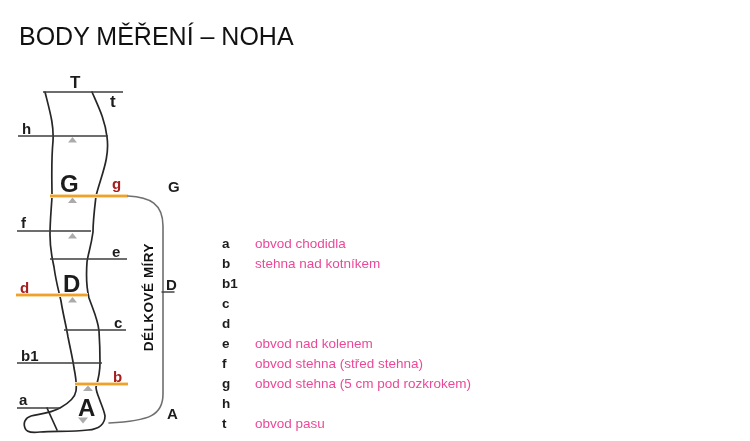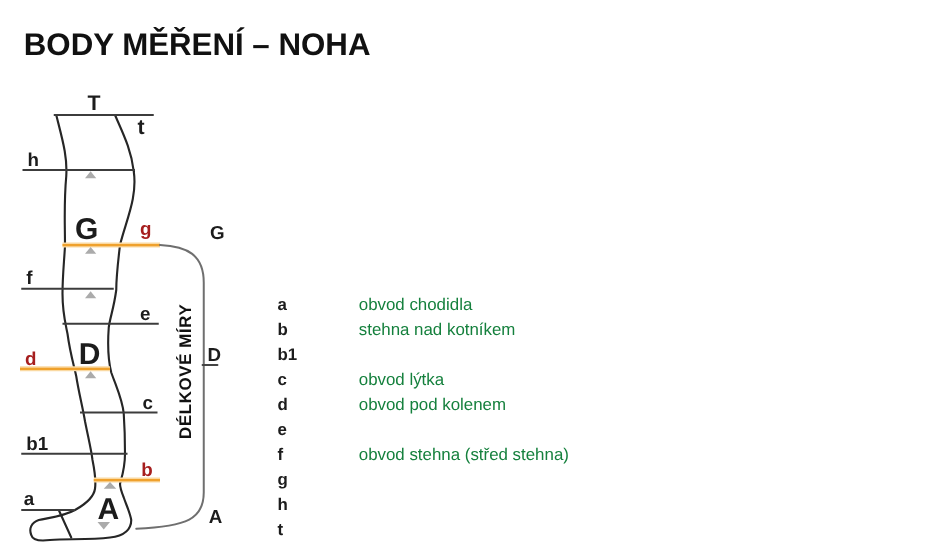--- a/index.html
+++ b/index.html
@@ -7,21 +7,21 @@
     width:750px;height:441px;
     background:#ffffff;
     font-family:"Liberation Sans", sans-serif;
     position:relative;
     overflow:hidden;
     color:#1a1a1a;
   }
   .stage{position:absolute;inset:0;width:750px;height:441px;}
   .title{
     position:absolute;left:19px;top:22px;
-    font-size:25px;font-weight:bold;color:#111;
+    font-size:25px;font-weight:normal;color:#111;
     letter-spacing:0px;white-space:nowrap;
   }
   svg.diagram{position:absolute;left:0;top:0;}
   .lbl{
     position:absolute;font-weight:bold;color:#1c1c1c;
     font-size:15px;line-height:1;white-space:nowrap;
   }
   .lbl.big{font-size:24px;}
   .lbl.red{color:#a61e1e;}
   .lbl.t-size{font-size:17px;}
@@ -35,21 +35,21 @@
     position:absolute;left:222px;top:234px;
   }
   .legend-row{
     display:flex;align-items:baseline;
     height:20px;line-height:20px;
   }
   .legend-key{
     width:33px;font-weight:bold;font-size:13.5px;color:#1c1c1c;
   }
   .legend-text{
-    font-size:13.5px;color:#15803d;white-space:nowrap;margin-left:32px;
+    font-size:13.5px;color:#ec4899;white-space:nowrap;
   }
 </style>
 </head>
 <body>
 
 <div class="stage">
 
   <div class="title">BODY MĚŘENÍ – NOHA</div>
 
   <svg class="diagram" width="750" height="441" viewBox="0 0 750 441">
@@ -147,37 +147,38 @@
     </div>
     <div class="legend-row">
       <span class="legend-key">b</span>
       <span class="legend-text">stehna nad kotníkem</span>
     </div>
     <div class="legend-row">
       <span class="legend-key">b1</span>
     </div>
     <div class="legend-row">
       <span class="legend-key">c</span>
-      <span class="legend-text">obvod lýtka</span>
     </div>
     <div class="legend-row">
       <span class="legend-key">d</span>
-      <span class="legend-text">obvod pod kolenem</span>
     </div>
     <div class="legend-row">
       <span class="legend-key">e</span>
+      <span class="legend-text">obvod nad kolenem</span>
     </div>
     <div class="legend-row">
       <span class="legend-key">f</span>
       <span class="legend-text">obvod stehna (střed stehna)</span>
     </div>
     <div class="legend-row">
       <span class="legend-key">g</span>
+      <span class="legend-text">obvod stehna (5 cm pod rozkrokem)</span>
     </div>
     <div class="legend-row">
       <span class="legend-key">h</span>
     </div>
     <div class="legend-row">
       <span class="legend-key">t</span>
+      <span class="legend-text">obvod pasu</span>
     </div>
   </div>
 
 </div>
 
 </body></html>

